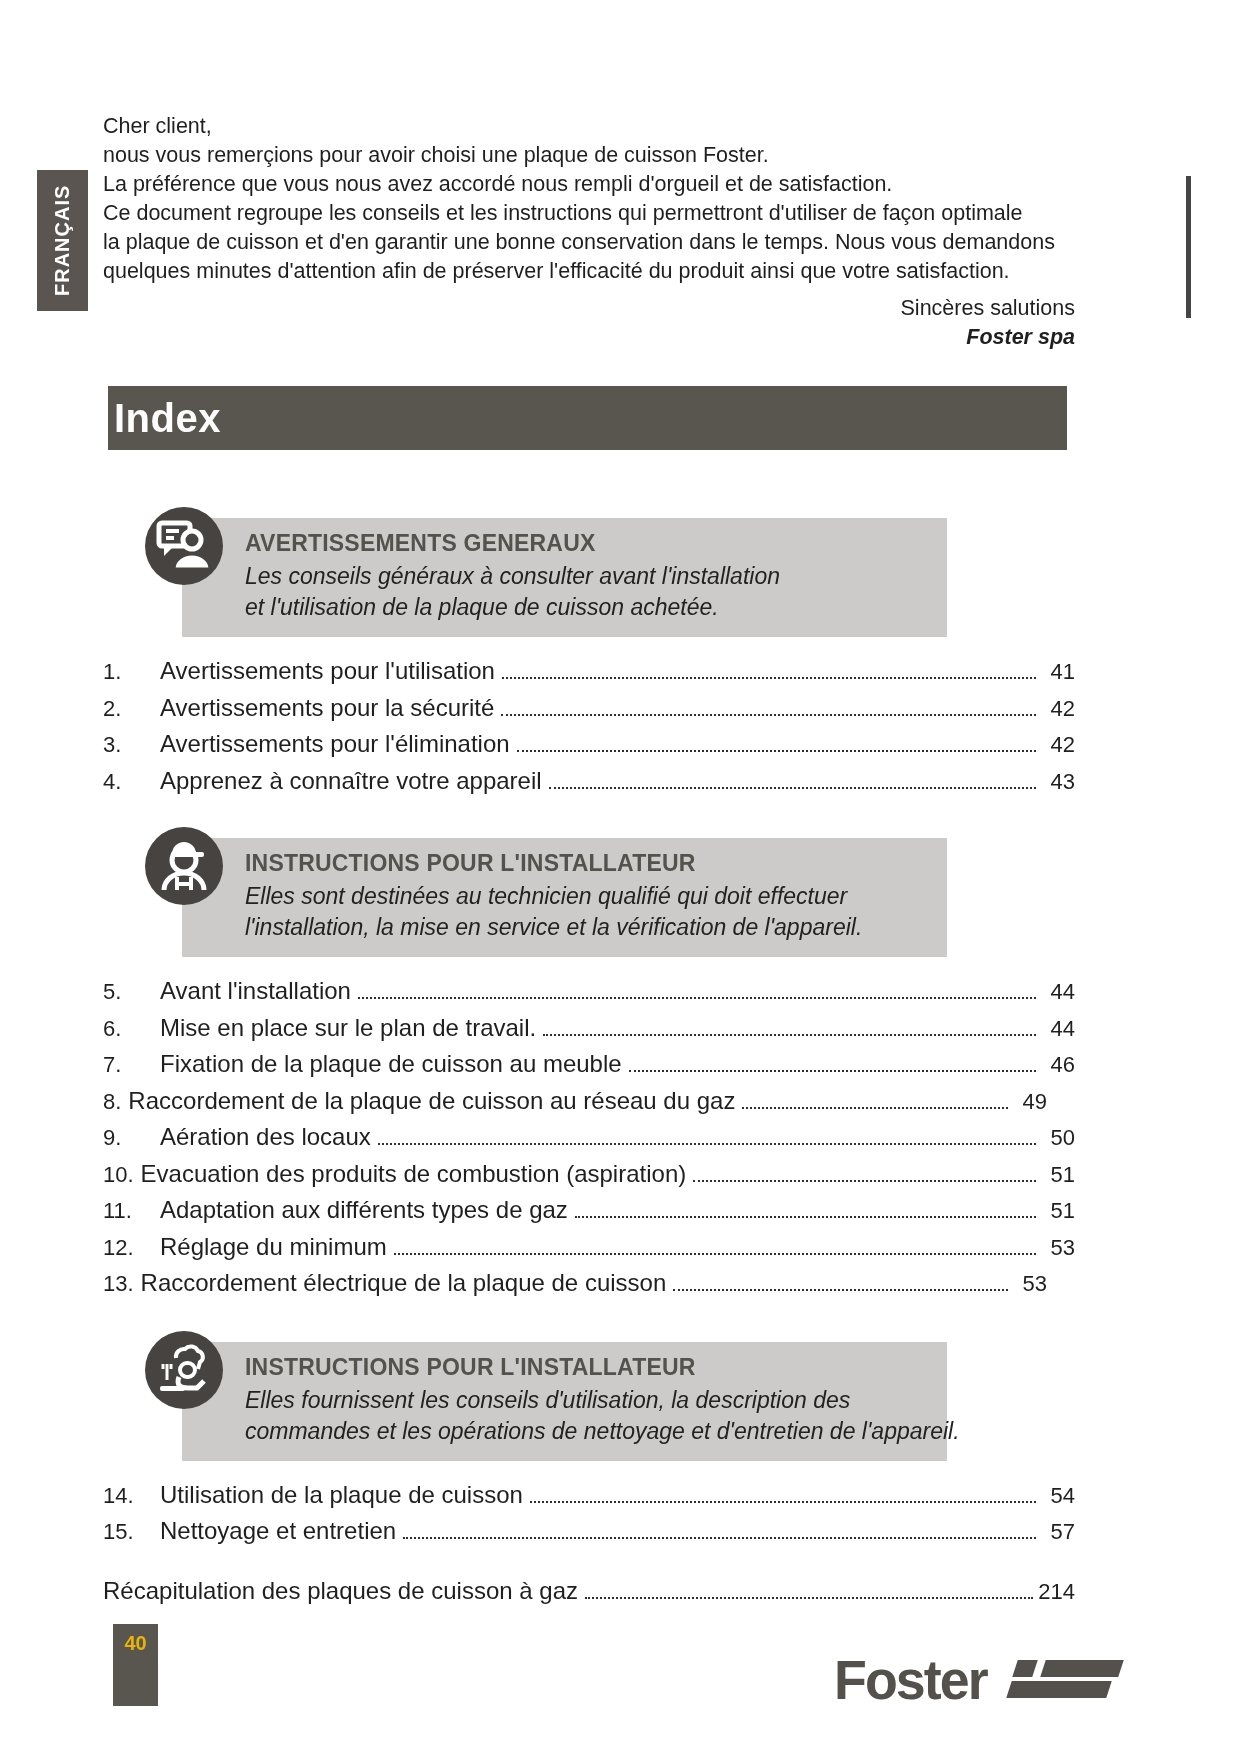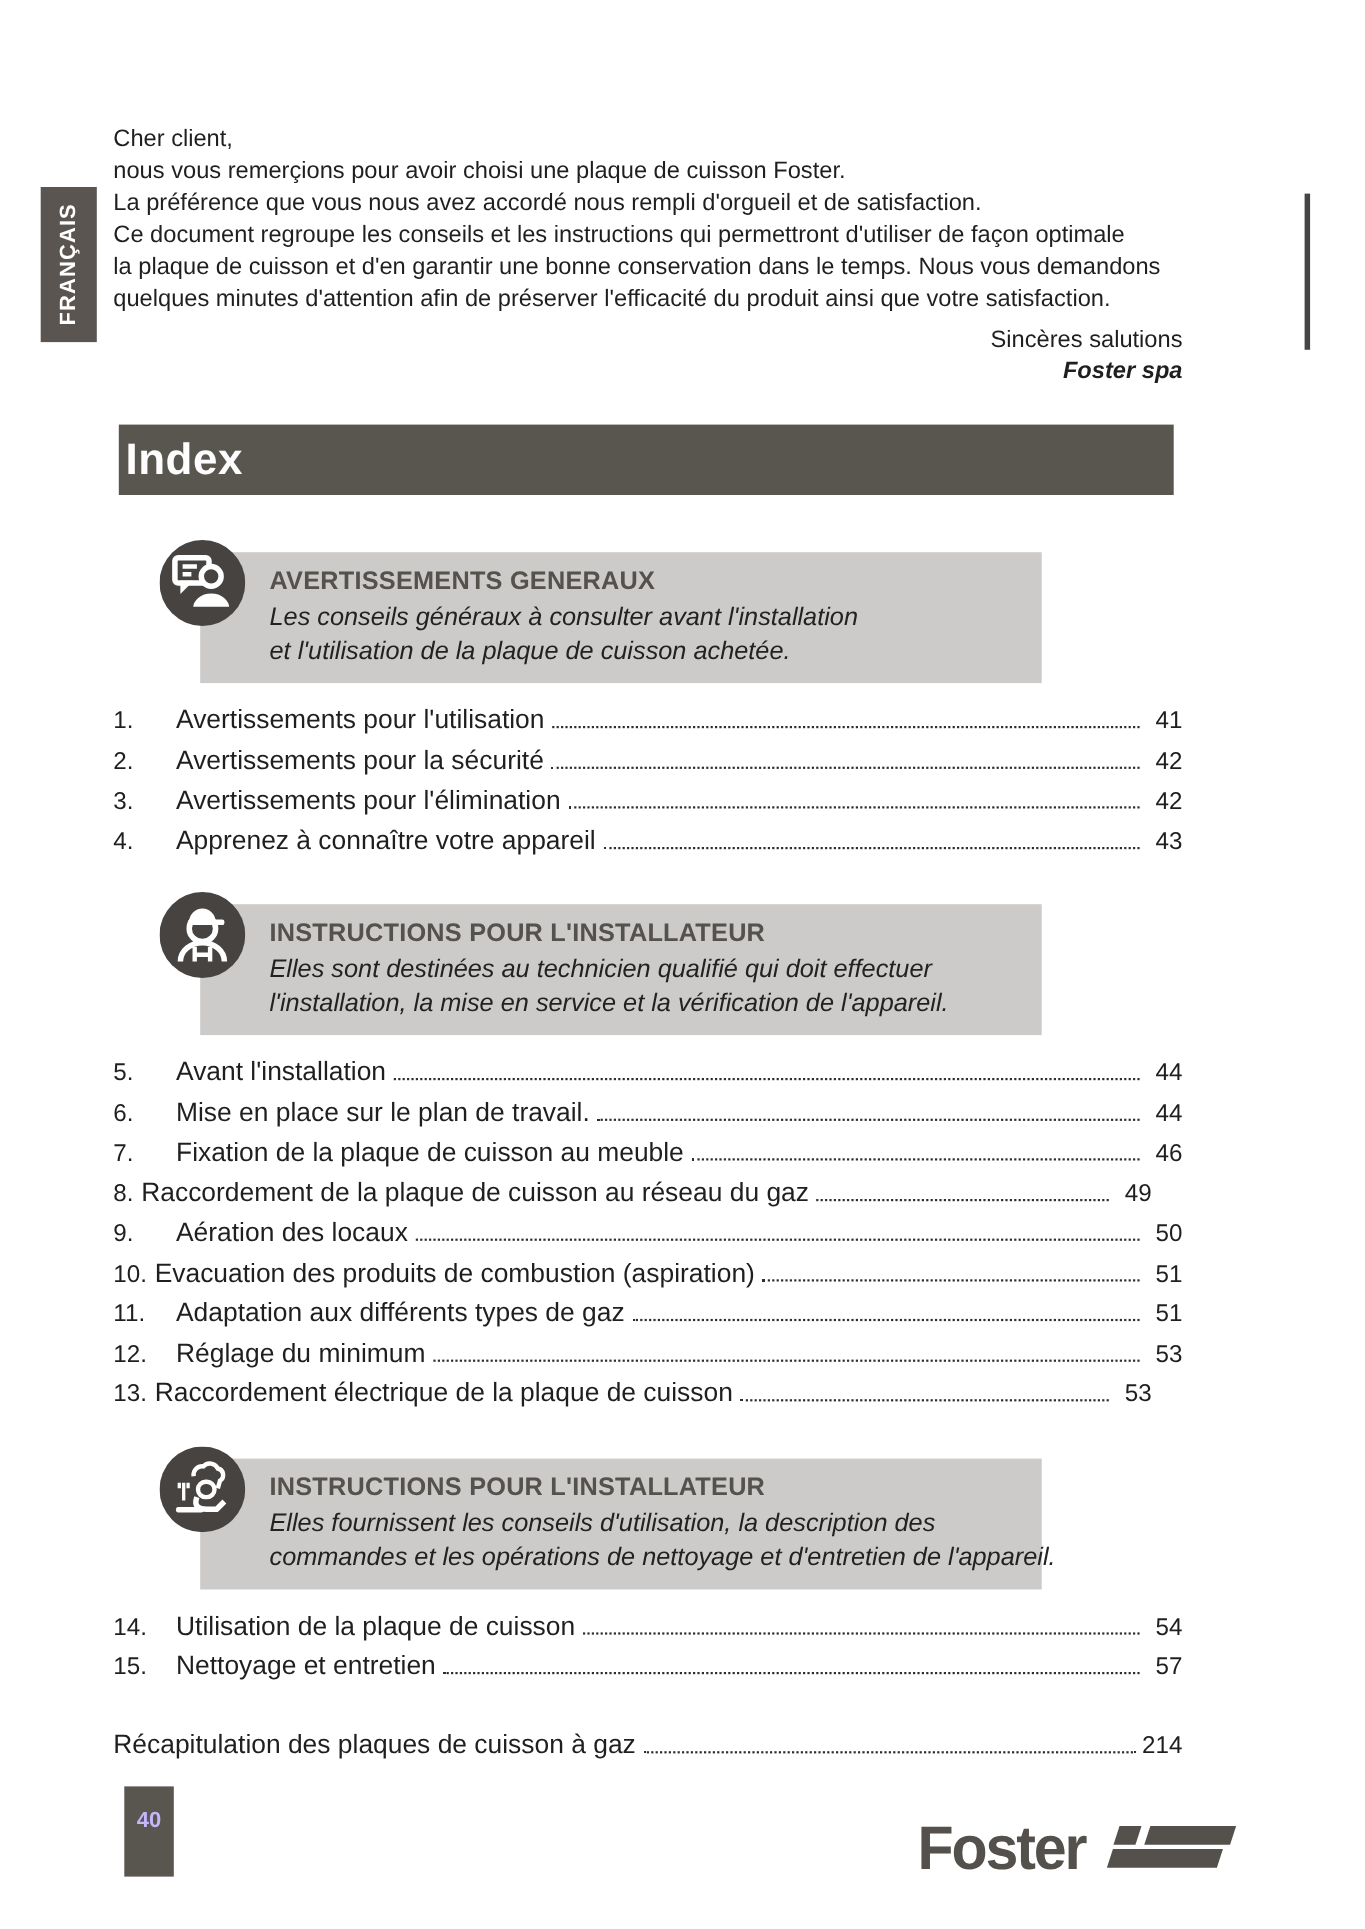--- a/index.html
+++ b/index.html
@@ -29,21 +29,21 @@
   .signoff{width:972px;text-align:right;font-size:21.5px;line-height:29px;margin-top:8px;}
   .signature{width:972px;text-align:right;font-size:21.5px;line-height:29px;font-weight:bold;font-style:italic;}
   .index-bar{
     margin-left:5px;margin-top:34px;width:953px;height:64px;
     background:#59554f;color:#fdfdfd;
     display:flex;align-items:center;
     font-size:40px;font-weight:bold;padding-left:6px;
     letter-spacing:0.5px;
   }
   
-  .section{position:relative;margin-left:79px;margin-top:52px;width:765px;}
+  .section{position:relative;margin-left:79px;margin-top:68px;width:765px;}
   .section-box{
     background:#cccbc9;padding:12px 20px 14px 63px;min-height:96px;
     box-sizing:border-box;width:765px;
   }
   .icon-circle{
     position:absolute;left:-37px;top:-11px;width:78px;height:78px;
   }
   .section-title{
     font-size:23px;font-weight:bold;color:#55514d;letter-spacing:0.2px;
     margin-bottom:4px;white-space:nowrap;
@@ -53,26 +53,26 @@
   }
   
   .toc{margin-top:20px;width:972px;}
   .toc-row{display:flex;align-items:baseline;height:36.5px;}
   .toc-num{flex:0 0 57px;font-size:22px;}
   .toc-row.num-tight .toc-num{flex:0 0 auto;margin-right:7px;}
   .toc-label{font-size:24px;white-space:nowrap;}
   .toc-dots{flex:1;border-bottom:2.5px dotted #2e2e2e;margin:0 5px 5px 7px;}
   .toc-page{flex:0 0 auto;min-width:34px;text-align:right;font-size:22px;}
   .toc-row.page-in .toc-page{margin-right:28px;}
-  .toc-recap{margin-top:35px;}
+  .toc-recap{margin-top:23px;}
   
   .page-num-box{
     position:absolute;left:113px;top:1624px;width:45px;height:82px;
-    background:#59554f;color:#c4b5fd;font-size:20px;font-weight:bold;
-    text-align:center;padding-top:20px;box-sizing:border-box;
+    background:#59554f;color:#eab308;font-size:20px;font-weight:bold;
+    text-align:center;padding-top:8px;box-sizing:border-box;
   }
   .logo{position:absolute;left:818px;top:1652px;display:flex;align-items:flex-start;margin-left:16px;}
   .logo-text{
     font-size:56px;font-weight:bold;color:#54504c;line-height:1;
     letter-spacing:-2px;transform:scaleX(0.96);transform-origin:left;
   }
   .logo-flag{position:relative;width:116px;height:42px;margin-left:16px;margin-top:8px;}
   .logo-flag .fa,.logo-flag .fb,.logo-flag .fc{
     position:absolute;background:#54504c;transform:skewX(-18deg);
   }

